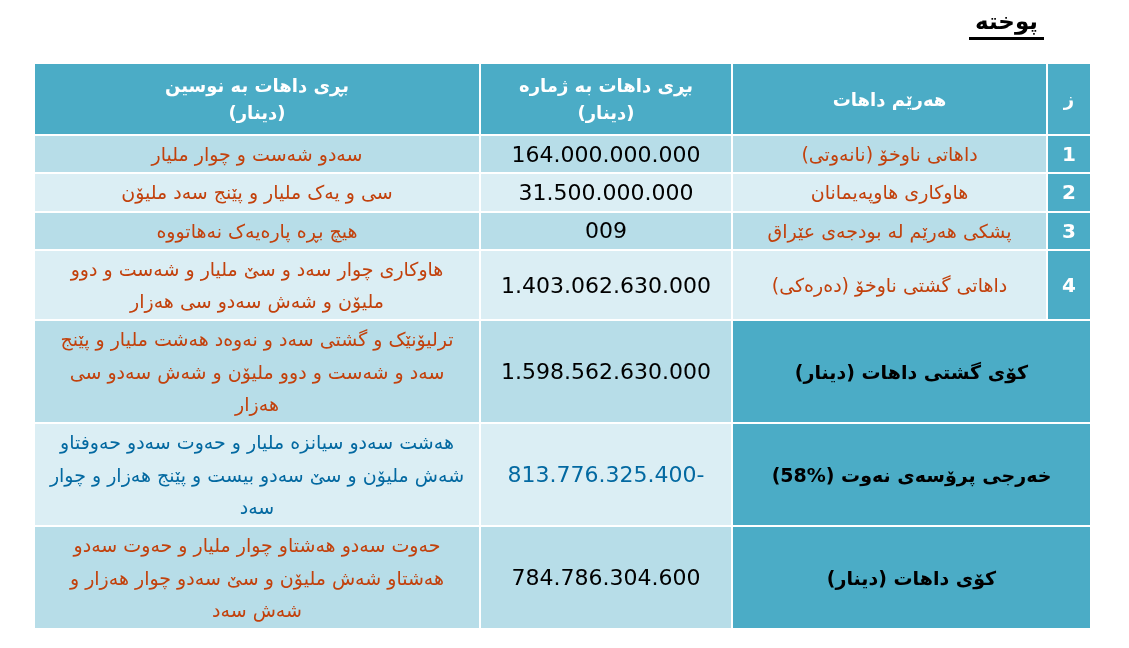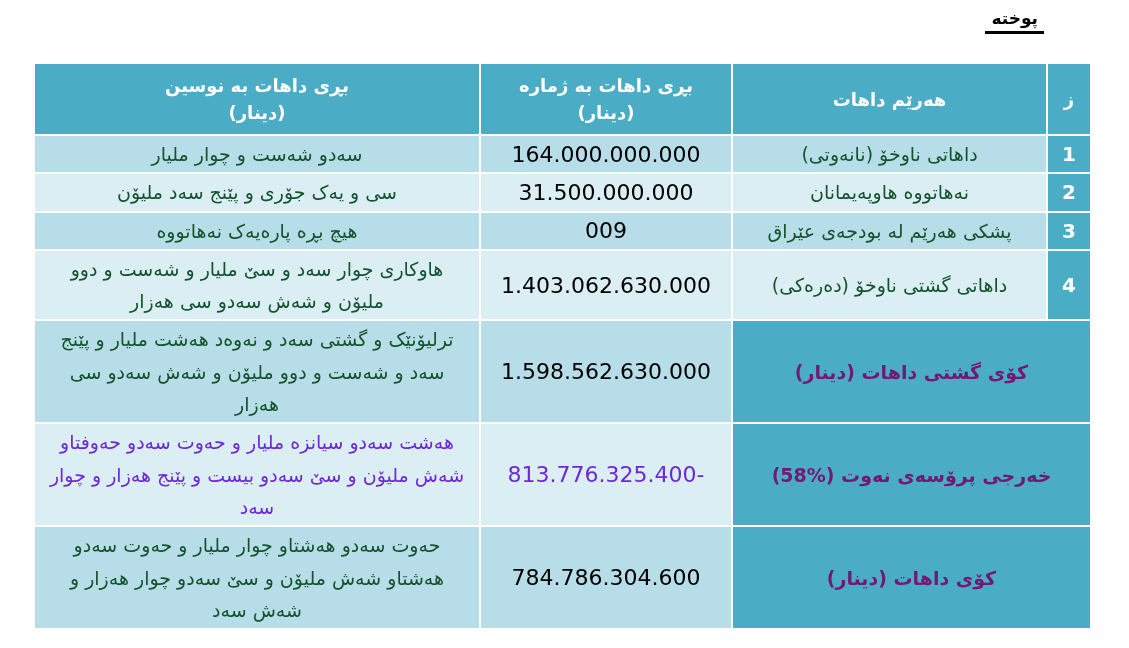--- a/index.html
+++ b/index.html
@@ -6,21 +6,21 @@
   .page{
     position:relative;
     width:1129px;height:648px;
     background:#ffffff;
     font-family:"DejaVu Sans", sans-serif;
     overflow:hidden;
   }
   .title{
     position:absolute;
     top:8px;right:85px;
-    font-size:17px;font-weight:bold;color:#000;
+    font-size:23px;font-weight:bold;color:#000;
     border-bottom:3px solid #000;
     padding:0 6px 3px 6px;
     direction:rtl;
   }
   table.tbl{
     position:absolute;
     top:62px;left:33px;
     width:1057px;
     border-collapse:collapse;
     table-layout:fixed;
@@ -38,28 +38,28 @@
     font-weight:bold;font-size:18px;
     white-space:pre-line;
     line-height:1.5;
     height:66px;
   }
   .no-cell{
     background:#4BACC6;color:#ffffff;
     font-weight:bold;font-size:20px;
   }
   .label-cell{
-    background:#4BACC6;color:#701a75;
+    background:#4BACC6;color:#000000;
     font-weight:bold;font-size:19px;
   }
   .band-a{background:#B7DDE8;}
   .band-b{background:#DBEEF4;}
-  .written{font-size:19px;line-height:1.7;color:#14532d;}
+  .written{font-size:19px;line-height:1.7;color:#c2410c;}
   .number{font-size:22px;color:#000;}
-  .red{color:#6d28d9;}
+  .red{color:#0369a1;}
   .bold{font-weight:normal;}
   tr.r1{height:38px;} tr.r2{height:38px;} tr.r3{height:37px;}
   tr.r4{height:65px;} tr.r5{height:97px;} tr.r6{height:99px;} tr.r7{height:103px;}
 </style>
 </head>
 <body>
 
 <div class="page">
 
   <div class="title">پوختە</div>
@@ -83,23 +83,23 @@
     </thead>
     <tbody>
       <tr class="r1">
         <td class="no-cell">1</td>
         <td class="band-a written">داهاتی ناوخۆ (نانەوتی)</td>
         <td class="band-a number">164.000.000.000</td>
         <td class="band-a written">سەدو شەست و چوار ملیار</td>
       </tr>
       <tr class="r2">
         <td class="no-cell">2</td>
-        <td class="band-b written">نەهاتووە هاوپەیمانان</td>
+        <td class="band-b written">هاوکاری هاوپەیمانان</td>
         <td class="band-b number">31.500.000.000</td>
-        <td class="band-b written">سی و یەک جۆری و پێنج سەد ملیۆن</td>
+        <td class="band-b written">سی و یەک ملیار و پێنج سەد ملیۆن</td>
       </tr>
       <tr class="r3">
         <td class="no-cell">3</td>
         <td class="band-a written">پشکی هەرێم لە بودجەی عێراق</td>
         <td class="band-a number">009</td>
         <td class="band-a written">هیچ بڕە پارەیەک نەهاتووە</td>
       </tr>
       <tr class="r4">
         <td class="no-cell">4</td>
         <td class="band-b written">داهاتی گشتی ناوخۆ (دەرەکی)</td>

